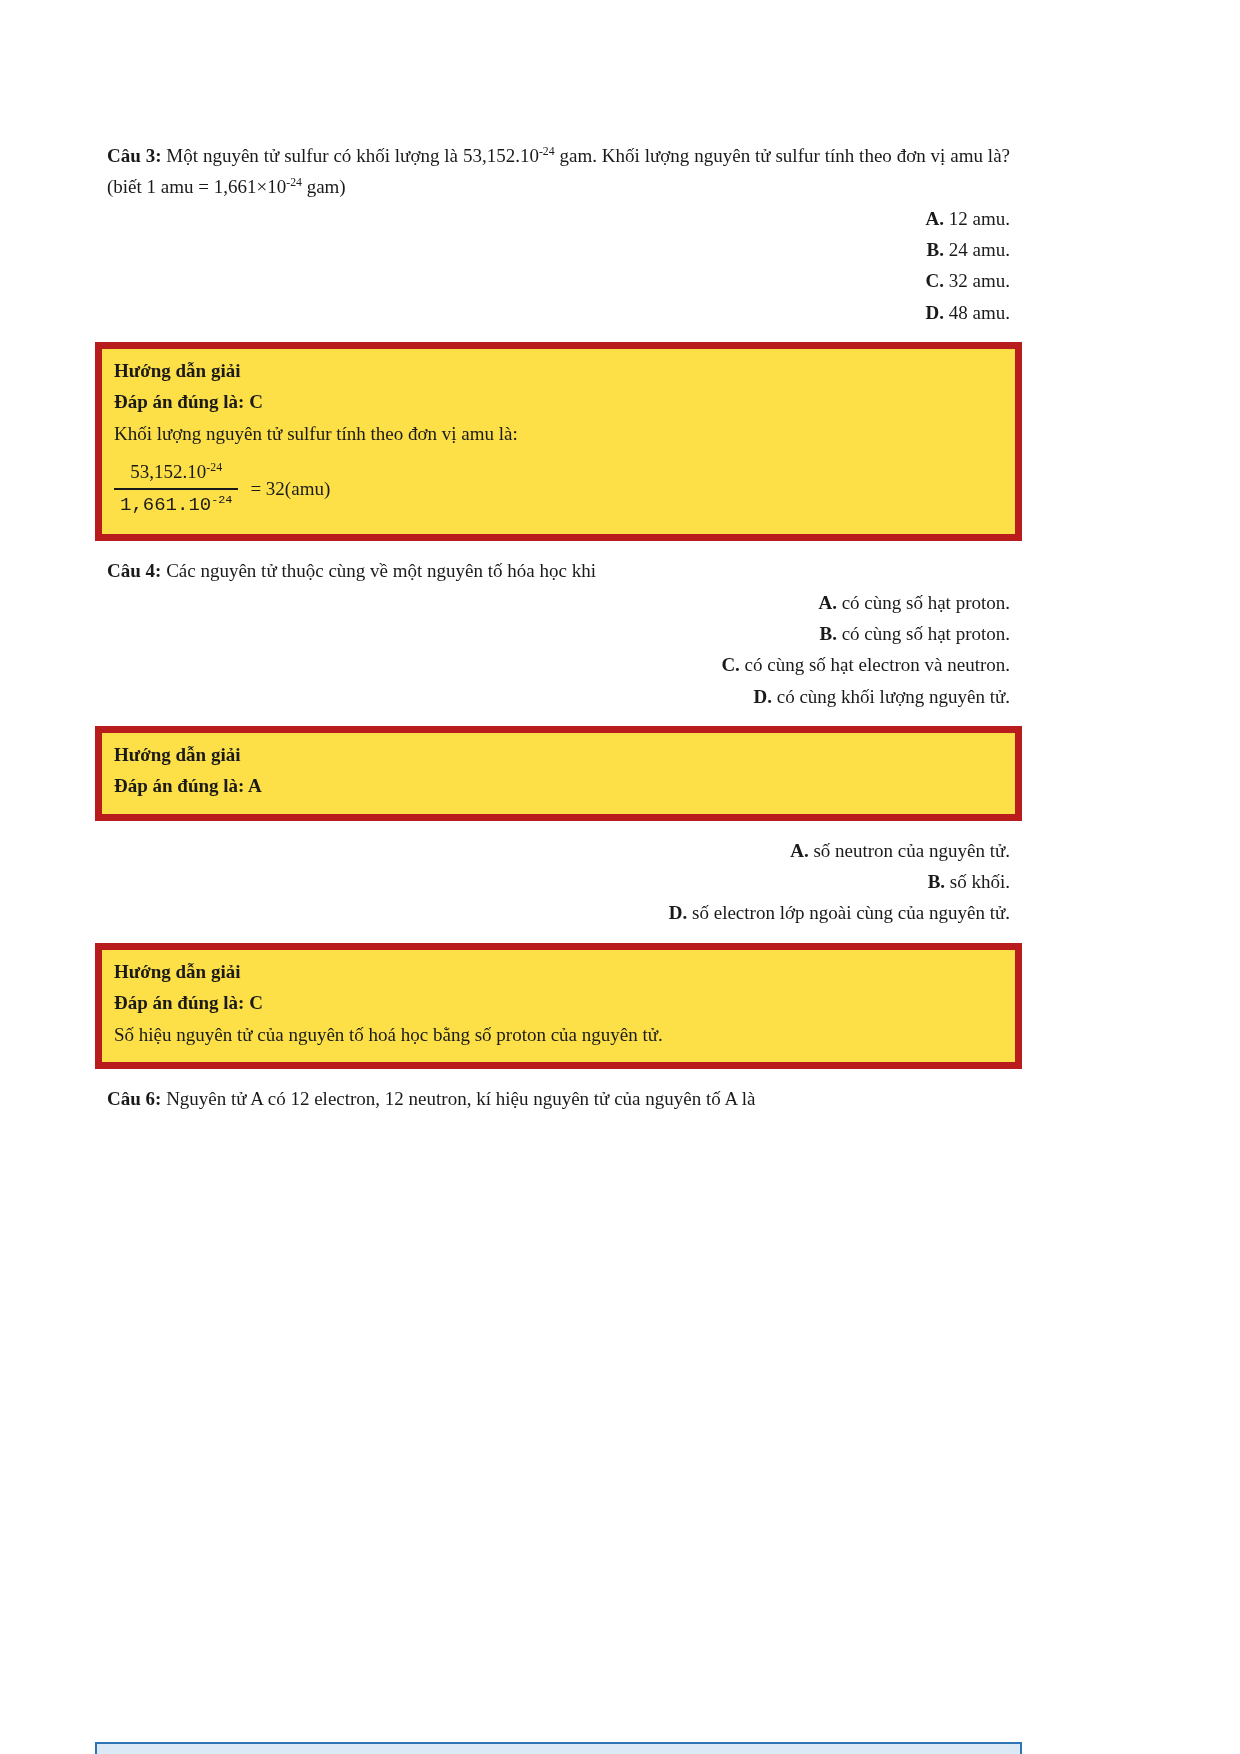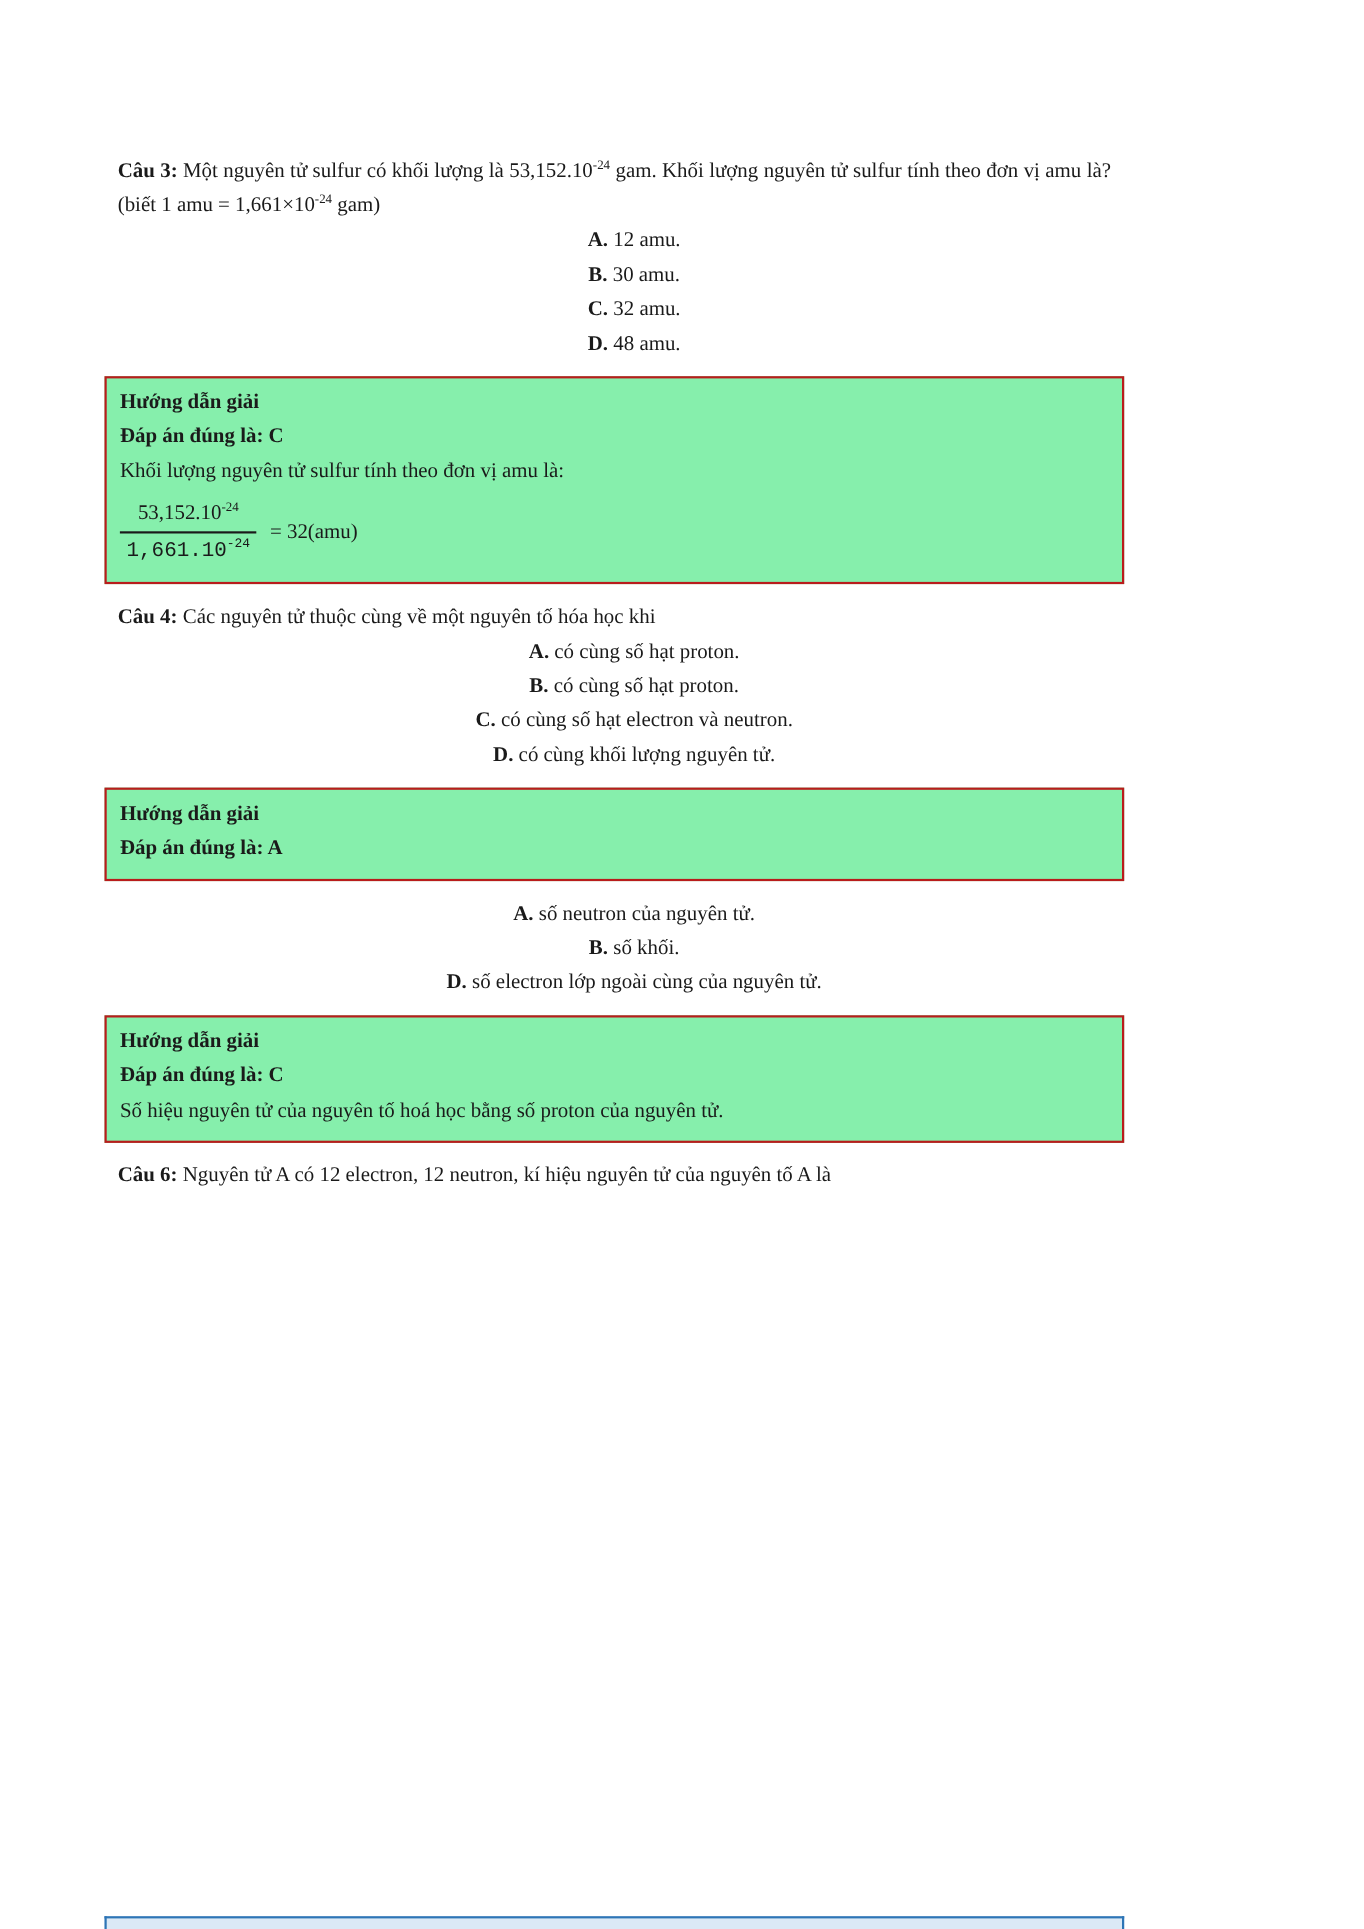--- a/index.html
+++ b/index.html
@@ -16,30 +16,30 @@
     box-sizing: border-box;
     padding: 140px 230px 0 107px;
     font-family: "Liberation Serif", "DejaVu Serif", serif;
     font-size: 19px;
     line-height: 1.65;
     color: #1a1a1a;
     overflow: hidden;
   }
   p { margin: 0; }
   .q-para { text-align: justify; }
-  .opt-row { text-align: center; margin-left: 36px; }
+  .opt-row { text-align: right; margin-left: 36px; }
   b, .bold { font-weight: bold; }
   sup {
     font-size: 0.62em;
     vertical-align: super;
     line-height: 0;
   }
   .solution-box {
-    background: #86efac;
-    border: 2px solid #b91c1c;
+    background: #fde047;
+    border: 7px solid #b91c1c;
     margin: 14px -12px 14px -12px;
     padding: 6px 15px 12px 12px;
     box-sizing: border-box;
   }
   .solution-box .body { text-align: justify; }
   .fraction-row {
     display: flex;
     align-items: center;
     gap: 12px;
     margin: 10px 0 4px 0;
@@ -71,21 +71,21 @@
   }
 </style>
 </head>
 <body>
 
 <div class="page">
 
   <section>
     <p class="q-para"><b>Câu 3:</b><span> Một nguyên tử sulfur có khối lượng là 53,152.10</span><sup>-24</sup><span> gam. Khối lượng nguyên tử sulfur tính theo đơn vị amu là? (biết 1 amu = 1,661×10</span><sup>-24</sup><span> gam)</span></p>
     <p class="opt-row"><b>A.</b><span> 12 amu.</span></p>
-    <p class="opt-row"><b>B.</b><span> 30 amu.</span></p>
+    <p class="opt-row"><b>B.</b><span> 24 amu.</span></p>
     <p class="opt-row"><b>C.</b><span> 32 amu.</span></p>
     <p class="opt-row"><b>D.</b><span> 48 amu.</span></p>
 
     <div class="solution-box">
       <p class="bold">Hướng dẫn giải</p>
       <p class="bold">Đáp án đúng là: C</p>
       <p class="body">Khối lượng nguyên tử sulfur tính theo đơn vị amu là:</p>
       <div class="fraction-row">
         <span class="frac">
           <span class="num"><span>53,152.10</span><sup>-24</sup></span>

